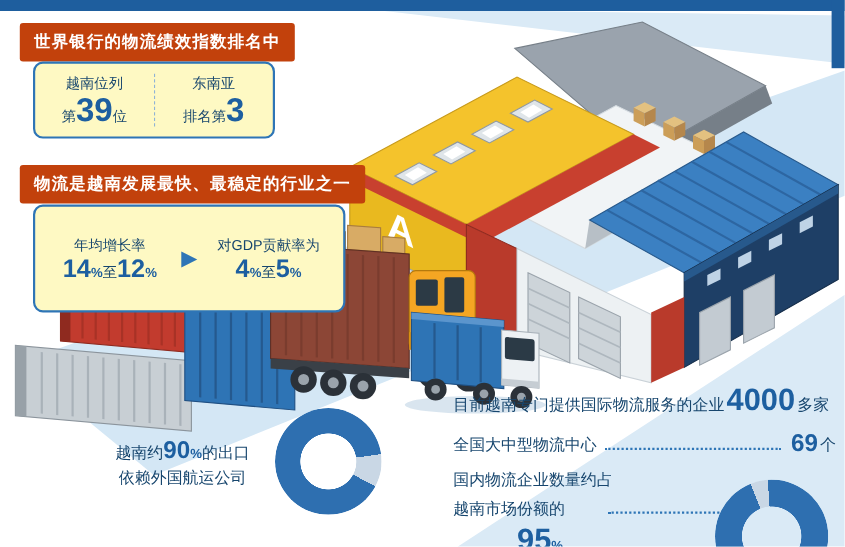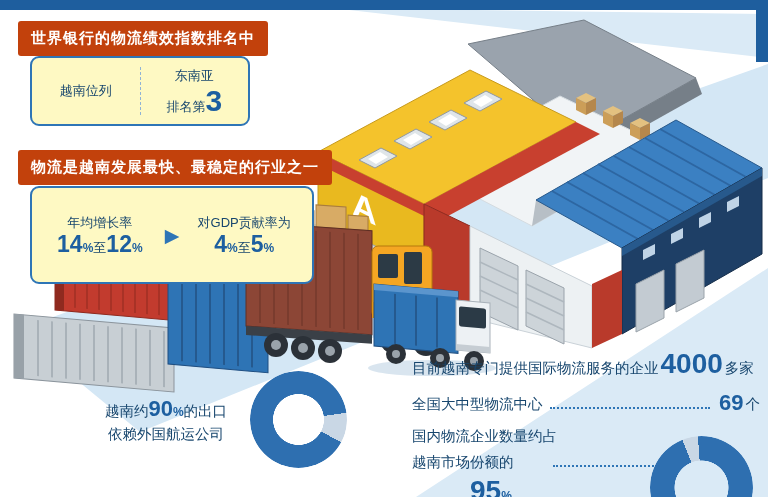--- a/index.html
+++ b/index.html
@@ -220,20 +220,23 @@
 
   <div class="frame-top"></div>
   <div class="frame-right"></div>
 
   <div id="hdr1" class="hdr">世界银行的物流绩效指数排名中</div>
   <div id="hdr2" class="hdr">物流是越南发展最快、最稳定的行业之一</div>
 
   <div id="rankbox" class="ibox">
     <div class="cell">
       <div class="lbl">越南位列</div>
+      <div class="valrow">
+        <span class="small">第</span><span class="num n30">39</span><span class="small">位</span>
+      </div>
     </div>
     <div class="divider"></div>
     <div class="cell">
       <div class="lbl">东南亚</div>
       <div class="valrow">
         <span class="small">排名第</span><span class="num n30">3</span><span class="small"></span>
       </div>
     </div>
   </div>
 

